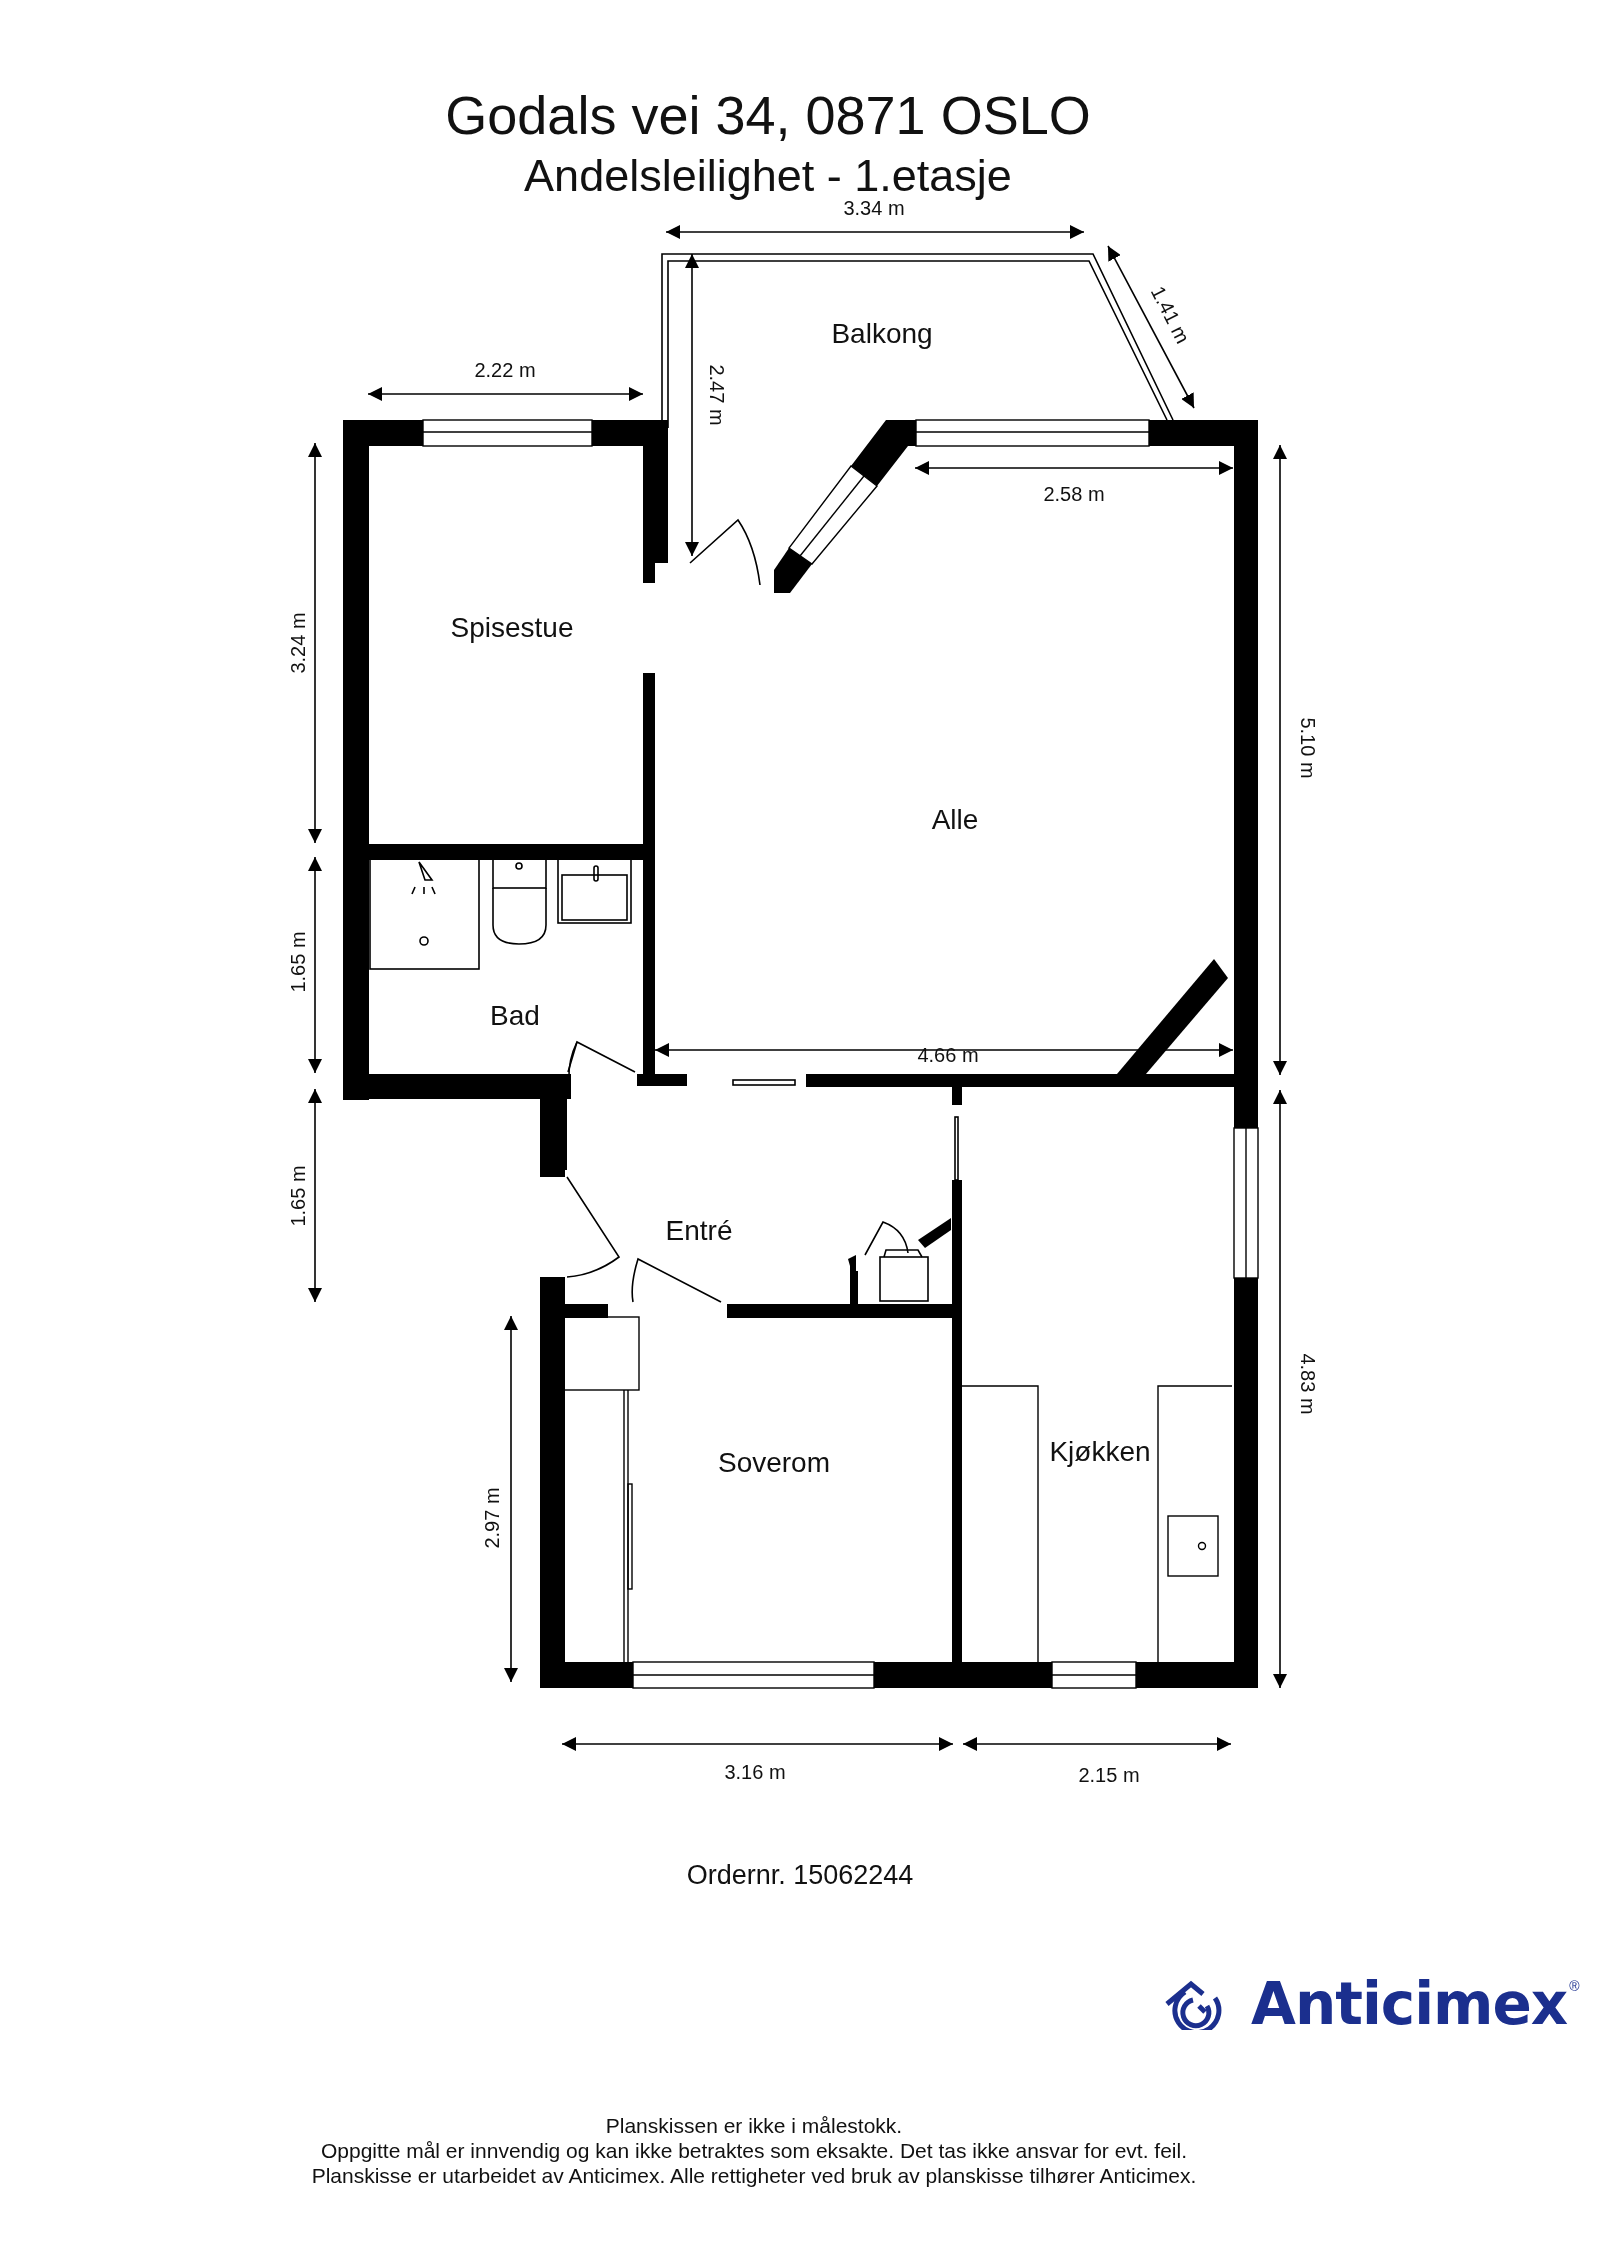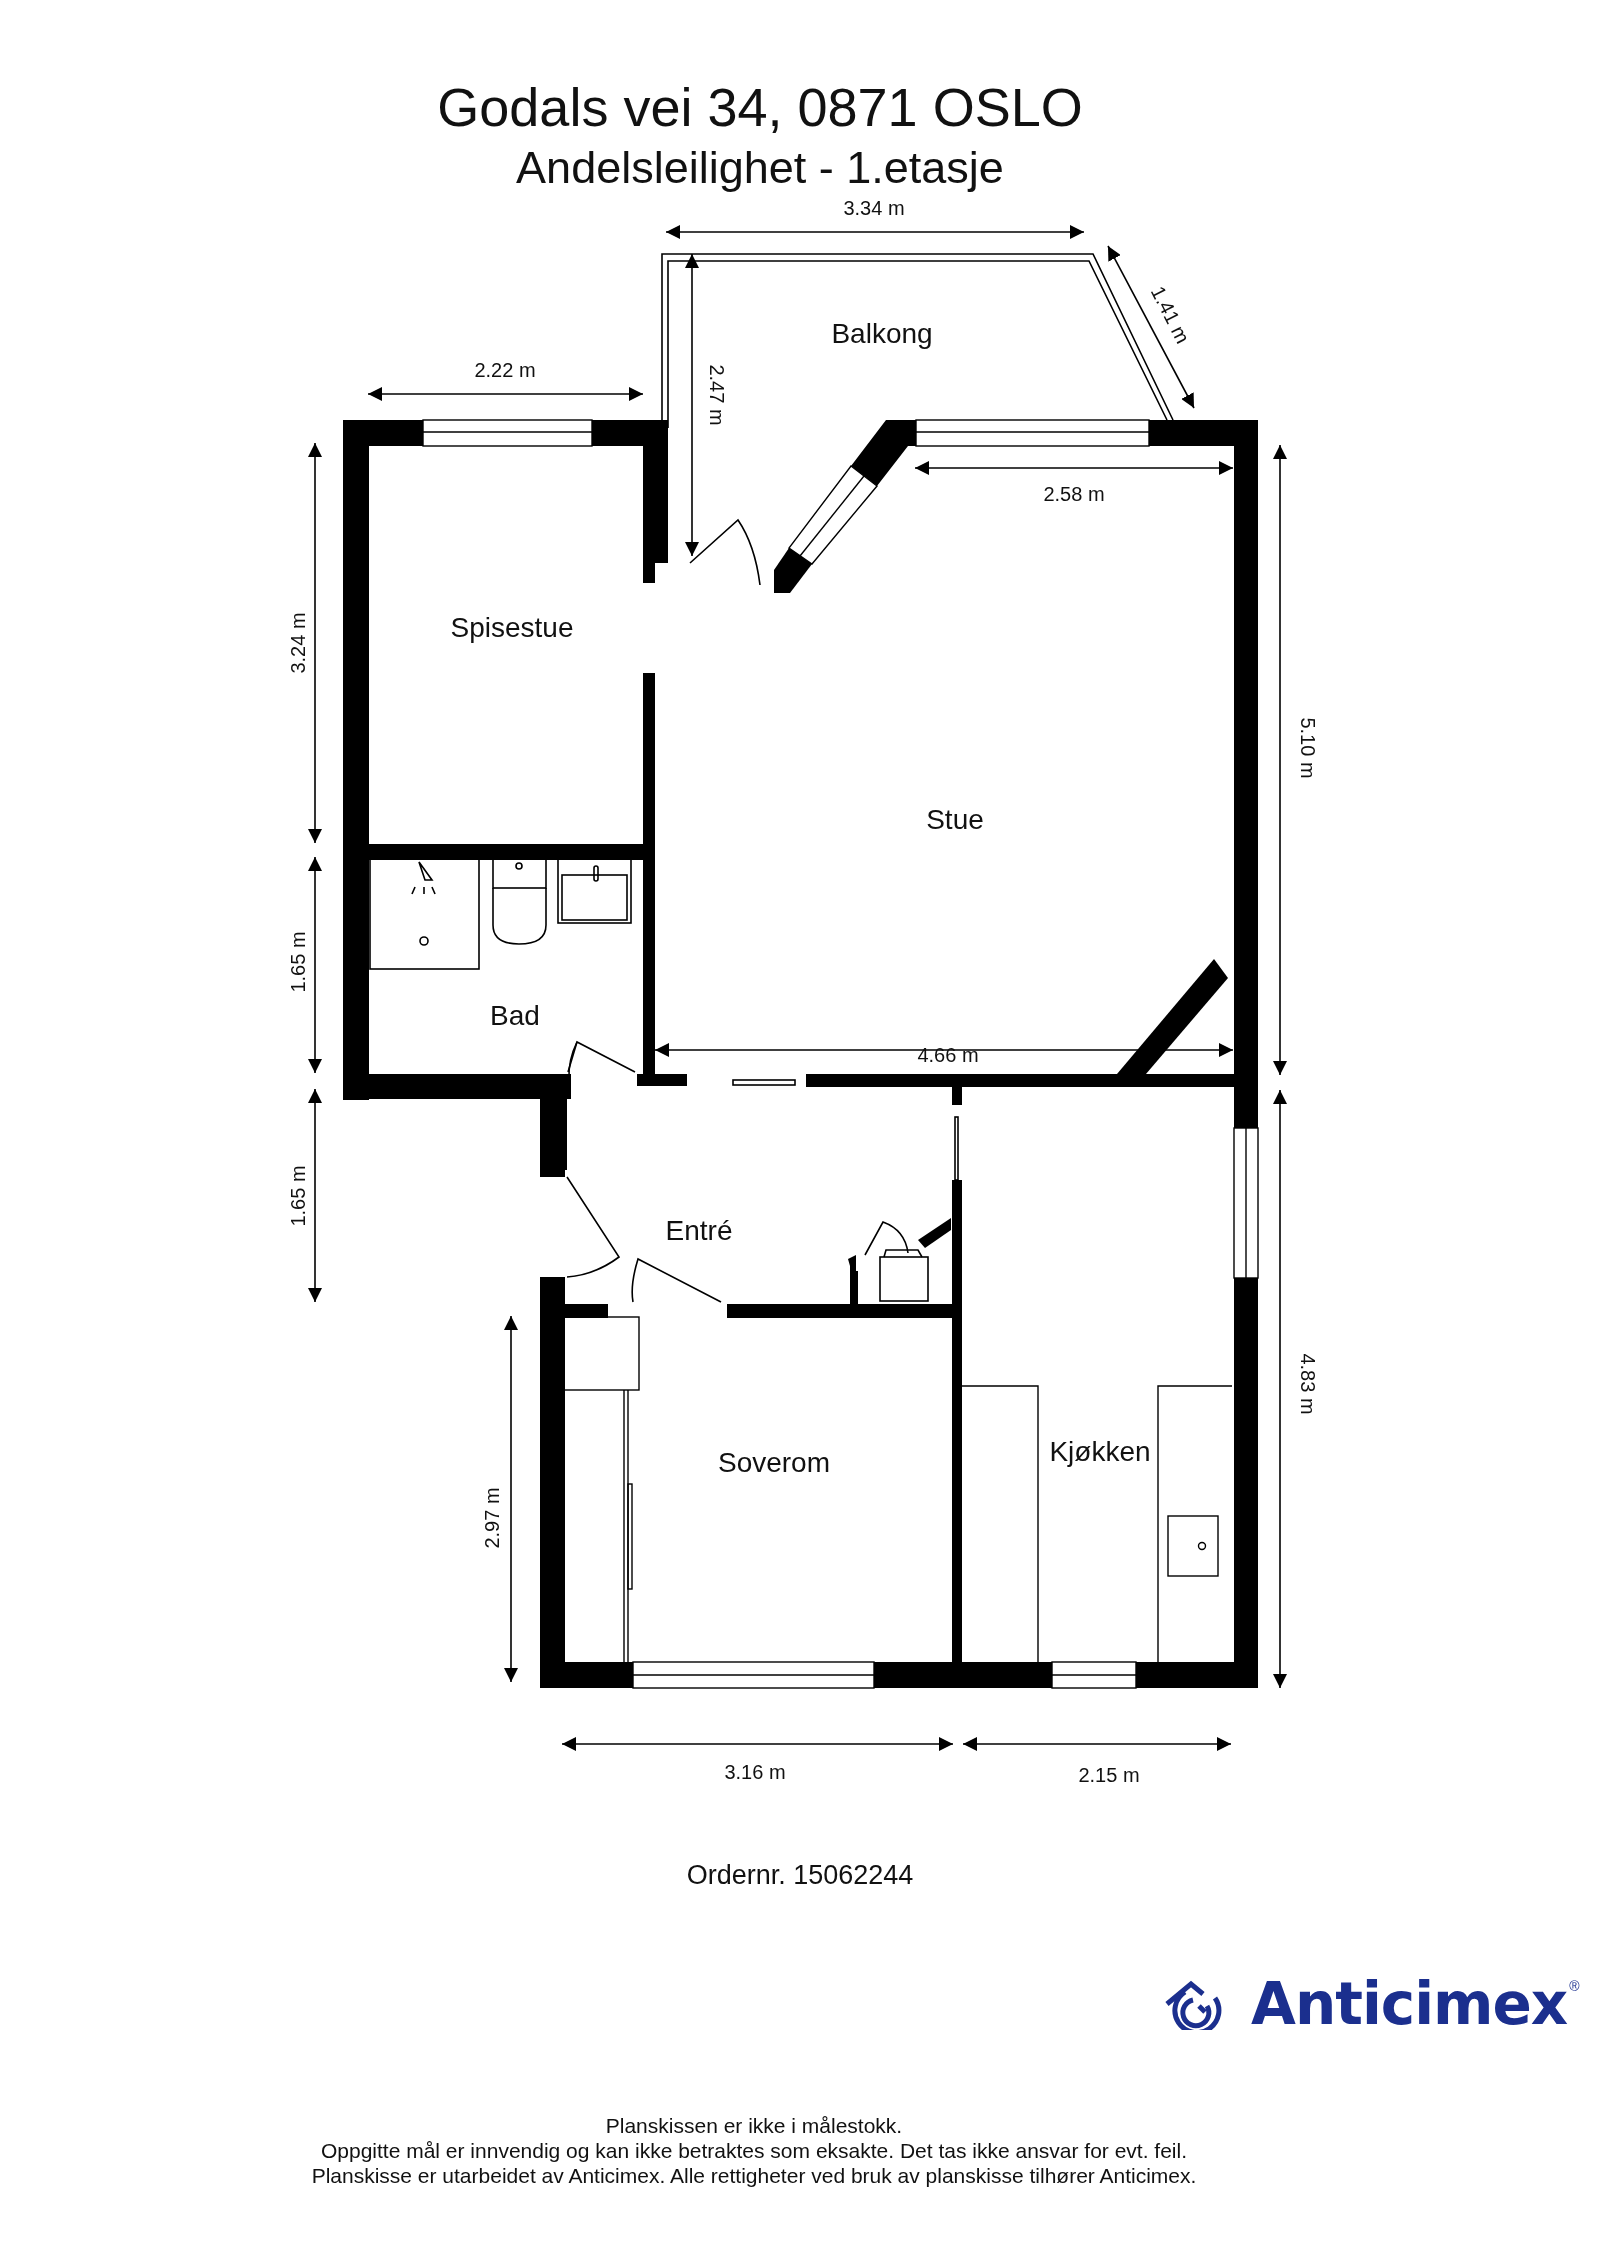--- a/index.html
+++ b/index.html
@@ -1,18 +1,18 @@
 <!DOCTYPE html>
 <html><head>
 <meta charset="utf-8">
 <style>
   html, body { margin: 0; padding: 0; background: #ffffff; }
   body { width: 1600px; height: 2263px; position: relative; overflow: hidden;
          font-family: "Liberation Sans", sans-serif; color: #111111; }
-  .title { position: absolute; left: 0; width: 1512px; text-align: center; font-weight: normal; margin: 4px; }
+  .title { position: absolute; left: 0; width: 1512px; text-align: center; font-weight: normal; margin: 12px; }
   .t1 { top: 72px; font-size: 54px; letter-spacing: 0px; }
   .t2 { top: 138px; font-size: 45px; }
   #plan { position: absolute; left: 0; top: 0; }
   .room-label { position: absolute; font-size: 28px; white-space: nowrap; transform: translate(-50%, -50%); }
   .dim { position: absolute; font-size: 20px; white-space: nowrap; transform: translate(-50%, -50%); }
   .dim.v { transform: translate(-50%, -50%) rotate(-90deg); }
   .dim.v90 { transform: translate(-50%, -50%) rotate(90deg); }
   .dim.diag { transform: translate(-50%, -50%) rotate(63deg); }
   .order { position: absolute; top: 1860px; left: 0; width: 1600px; text-align: center; font-size: 27px; }
   .logo { position: absolute; left: 1163px; top: 1970px; display: flex; align-items: center; color: #1b2f8e; }
@@ -180,21 +180,21 @@
     <line x1="315" y1="1089" x2="315" y2="1302" marker-start="url(#arr)" marker-end="url(#arr)"></line>
     <line x1="1280" y1="1090" x2="1280" y2="1688" marker-start="url(#arr)" marker-end="url(#arr)"></line>
     <line x1="511" y1="1316" x2="511" y2="1682" marker-start="url(#arr)" marker-end="url(#arr)"></line>
     <line x1="562" y1="1744" x2="953" y2="1744" marker-start="url(#arr)" marker-end="url(#arr)"></line>
     <line x1="963" y1="1744" x2="1231" y2="1744" marker-start="url(#arr)" marker-end="url(#arr)"></line>
   </g>
 </svg>
 
 <div class="room-label" style="left:882px; top:334px;">Balkong</div>
 <div class="room-label" style="left:512px; top:628px;">Spisestue</div>
-<div class="room-label" style="left:955px; top:820px;">Stue</div>
+<div class="room-label" style="left:955px; top:820px;">Alle</div>
 <div class="room-label" style="left:515px; top:1002px;margin-top:14px;">Bad</div>
 <div class="room-label" style="left:699px; top:1231px;">Entré</div>
 <div class="room-label" style="left:774px; top:1463px;">Soverom</div>
 <div class="room-label" style="left:1100px; top:1452px;">Kjøkken</div>
 
 <div class="dim" style="left:874px; top:208px;">3.34 m</div>
 <div class="dim diag" style="left:1170px; top:315px;">1.41 m</div>
 <div class="dim v90" style="left:716px; top:395px;">2.47 m</div>
 <div class="dim" style="left:505px; top:370px;">2.22 m</div>
 <div class="dim v" style="left:298px; top:643px;">3.24 m</div>

